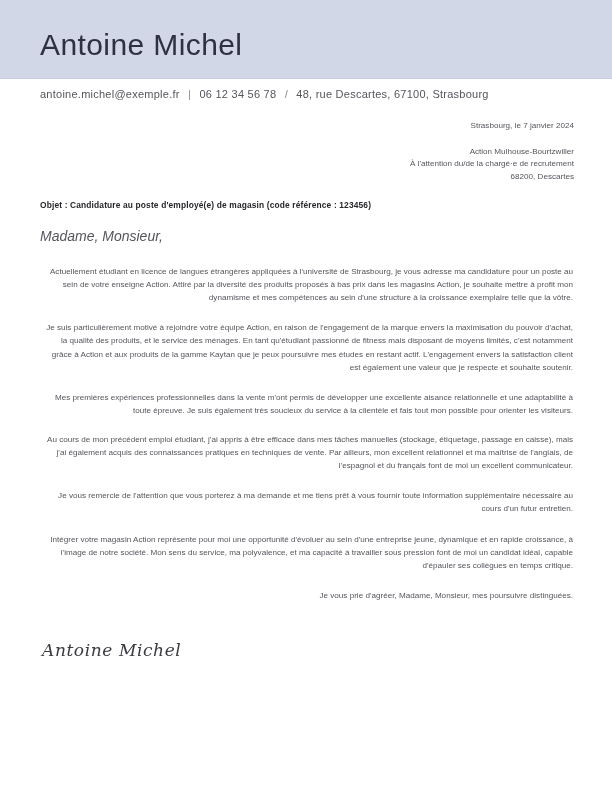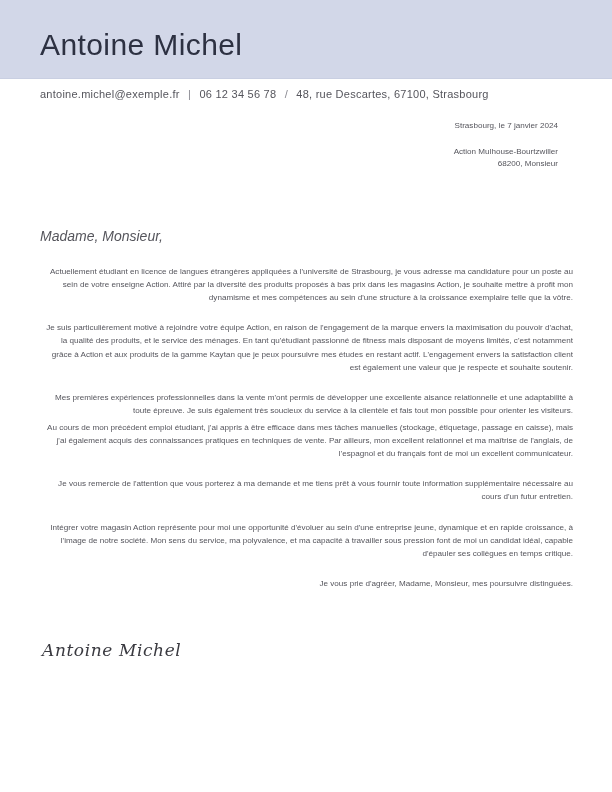--- a/index.html
+++ b/index.html
@@ -61,21 +61,21 @@
   }
   .contact-sep {
     display: inline-block;
     padding: 0 5px;
     color: #8a8a92;
   }
 
   
   .meta-block {
     position: absolute;
-    right: 54px;
+    right: 38px;
     top: 120px;
     text-align: right;
     font-size: 8.1px;
     line-height: 1.55;
     color: #55555c;
   }
   .meta-date {
     margin-bottom: 13px;
   }
   .meta-line {
@@ -112,21 +112,21 @@
     width: 533px;
   }
   .para {
     font-size: 8.1px;
     line-height: 1.62;
     color: #55555c;
     text-align: right;
     margin: 0 0 14px 0;
   }
   .para.tight {
-    margin-bottom: 4px;
+    margin-bottom: 16px;
   }
   .para.gap-lg {
     margin-bottom: 17px;
   }
 
   
   .signature {
     position: absolute;
     left: 42px;
     top: 640px;
@@ -151,23 +151,25 @@
     <span>antoine.michel@exemple.fr</span>
     <span class="contact-sep">|</span>
     <span>06 12 34 56 78</span>
     <span class="contact-sep">/</span>
     <span>48, rue Descartes, 67100, Strasbourg</span>
   </div>
 
   <div class="meta-block">
     <div class="meta-date meta-line">Strasbourg, le 7 janvier 2024</div>
     <div class="meta-line">Action Mulhouse-Bourtzwiller</div>
-    <div class="meta-line">68200, Monsieur</div>
+    <div class="meta-line">À l'attention du/de la chargé·e de recrutement</div>
+    <div class="meta-line">68200, Descartes</div>
   </div>
 
+  <div class="subject">Objet : Candidature au poste d'employé(e) de magasin (code référence : 123456)</div>
 
   <div class="salutation">Madame, Monsieur,</div>
 
   <div class="body-wrap">
     <p class="para gap-lg">Actuellement étudiant en licence de langues étrangères appliquées à l'université de Strasbourg, je vous adresse ma candidature pour un poste au sein de votre enseigne Action. Attiré par la diversité des produits proposés à bas prix dans les magasins Action, je souhaite mettre à profit mon dynamisme et mes compétences au sein d'une structure à la croissance exemplaire telle que la vôtre.</p>
     <p class="para gap-lg">Je suis particulièrement motivé à rejoindre votre équipe Action, en raison de l'engagement de la marque envers la maximisation du pouvoir d'achat, la qualité des produits, et le service des ménages. En tant qu'étudiant passionné de fitness mais disposant de moyens limités, c'est notamment grâce à Action et aux produits de la gamme Kaytan que je peux poursuivre mes études en restant actif. L'engagement envers la satisfaction client est également une valeur que je respecte et souhaite soutenir.</p>
     <p class="para tight">Mes premières expériences professionnelles dans la vente m'ont permis de développer une excellente aisance relationnelle et une adaptabilité à toute épreuve. Je suis également très soucieux du service à la clientèle et fais tout mon possible pour orienter les visiteurs.</p>
     <p class="para gap-lg">Au cours de mon précédent emploi étudiant, j'ai appris à être efficace dans mes tâches manuelles (stockage, étiquetage, passage en caisse), mais j'ai également acquis des connaissances pratiques en techniques de vente. Par ailleurs, mon excellent relationnel et ma maîtrise de l'anglais, de l'espagnol et du français font de moi un excellent communicateur.</p>
     <p class="para gap-lg">Je vous remercie de l'attention que vous porterez à ma demande et me tiens prêt à vous fournir toute information supplémentaire nécessaire au cours d'un futur entretien.</p>
     <p class="para gap-lg">Intégrer votre magasin Action représente pour moi une opportunité d'évoluer au sein d'une entreprise jeune, dynamique et en rapide croissance, à l'image de notre société. Mon sens du service, ma polyvalence, et ma capacité à travailler sous pression font de moi un candidat idéal, capable d'épauler ses collègues en temps critique.</p>

